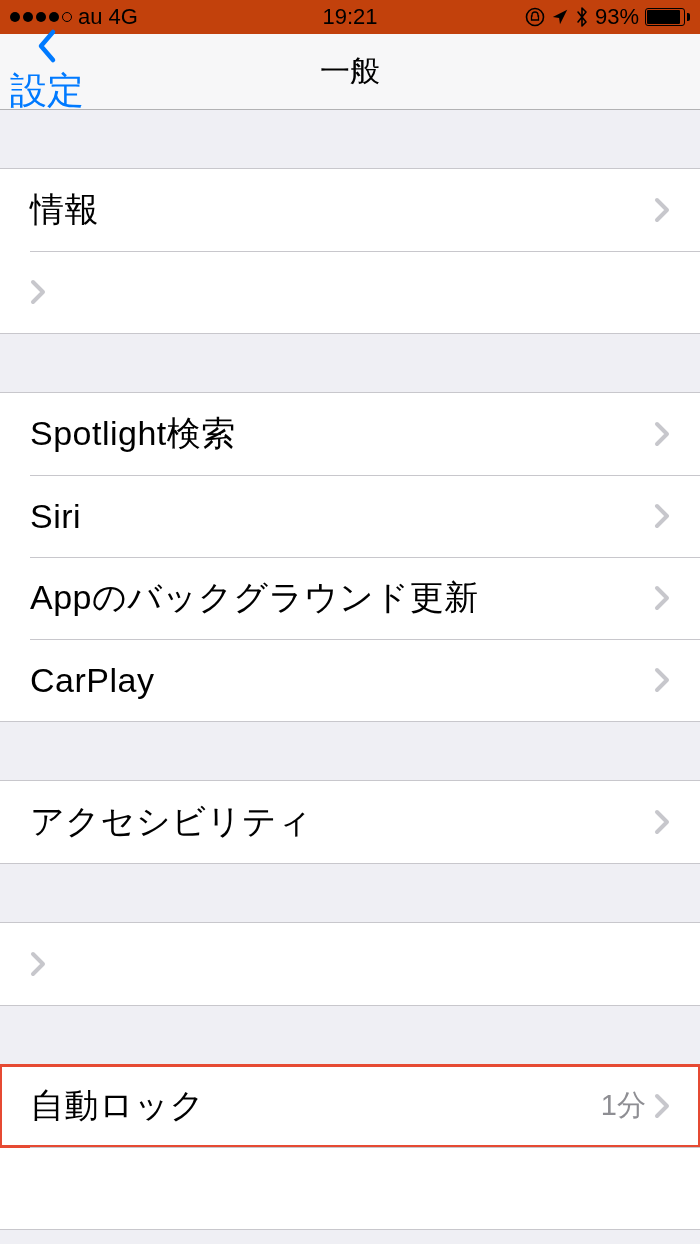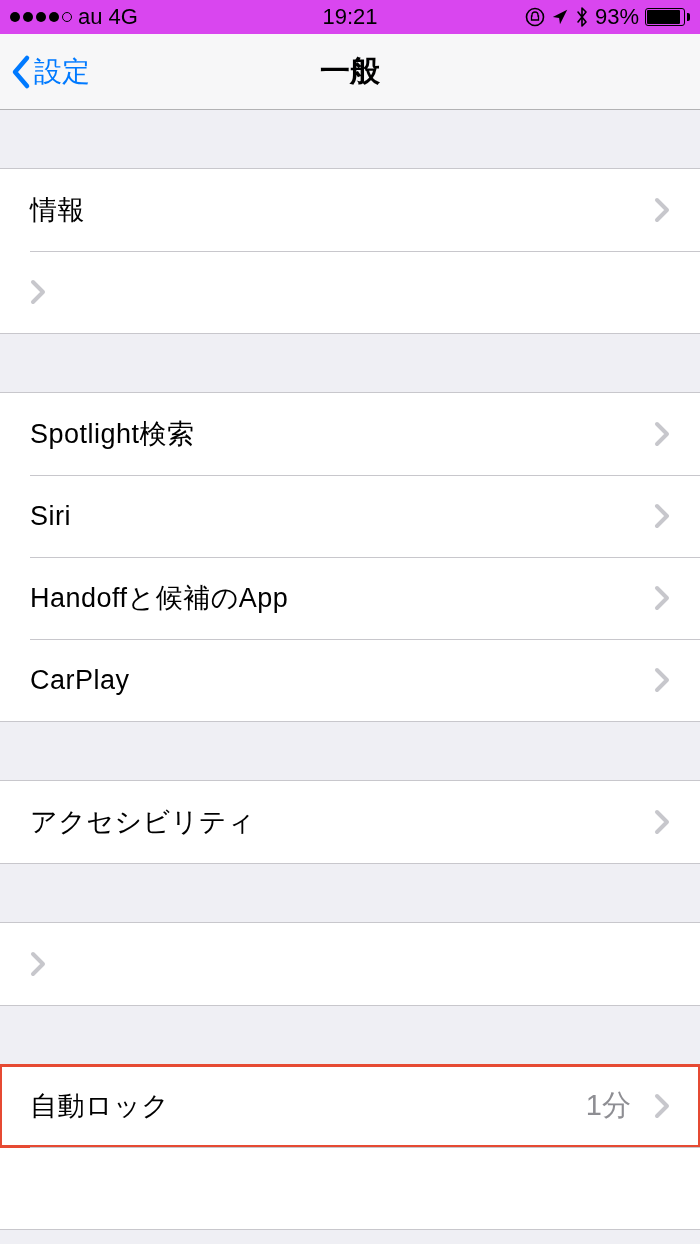--- a/index.html
+++ b/index.html
@@ -1,35 +1,35 @@
 <!DOCTYPE html>
 <html><head>
 <meta charset="utf-8">
 <style>
   * { margin: 0; padding: 0; box-sizing: border-box; }
   html, body { width: 700px; height: 1244px; font-family: -apple-system, "Helvetica Neue", Arial, sans-serif; background: #efeff4; color: #000; }
-  .status-bar { height: 34px; display: flex; align-items: center; justify-content: space-between; padding: 0 10px; font-size: 22px; background: #d946ef; }
+  .status-bar { height: 34px; display: flex; align-items: center; justify-content: space-between; padding: 0 10px; font-size: 22px; background: #c2410c; }
   .status-left, .status-right { display: flex; align-items: center; gap: 6px; }
   .status-center { position: absolute; left: 50%; transform: translateX(-50%); font-weight: 400; }
   .signal { display: flex; gap: 3px; align-items: center; }
   .dot { width: 10px; height: 10px; border-radius: 50%; background: #000; }
   .dot.empty { background: transparent; border: 1.5px solid #000; }
   .battery { display: inline-flex; align-items: center; }
   .battery-body { width: 40px; height: 18px; border: 1.8px solid #000; border-radius: 3px; position: relative; display: inline-block; }
   .battery-fill { position: absolute; left: 1px; top: 1px; bottom: 1px; background: #000; border-radius: 1px; }
   .battery-tip  { width: 3px; height: 8px; background: #000; margin-left: 2px; border-radius: 0 2px 2px 0; }
   .nav-bar { height: 76px; background: #f7f7f8; border-bottom: 1px solid #b2b2b4; display: flex; align-items: center; position: relative; }
-  .back-btn { display: flex; align-items: center; color: #007aff; font-size: 28px; padding-left: 10px; gap: 2px; }
-  .nav-title { position: absolute; left: 50%; transform: translateX(-50%); font-size: 30px; font-weight: 700; }
+  .back-btn { display: flex; align-items: center; color: #007aff; font-size: 37px; padding-left: 10px; gap: 2px; flex-direction: column; }
+  .nav-title { position: absolute; left: 50%; transform: translateX(-50%); font-size: 30px; font-weight: 400; }
   .section-gap { height: 58px; }
   .group { background: #fff; border-top: 1px solid #c8c7cc; border-bottom: 1px solid #c8c7cc; }
   .row { display: flex; align-items: center; height: 82px; padding: 0 30px 0 30px; position: relative; }
   .row + .row::before { content: ""; position: absolute; left: 30px; right: 0; top: 0; height: 1px; background: #c8c7cc; }
-  .row-label { font-size: 27px; flex: 1; letter-spacing: 0.5px; }
-  .row-value { font-size: 29px; color: #8e8e93; margin-right: 23px; }
+  .row-label { font-size: 34px; flex: 1; letter-spacing: 0.5px; }
+  .row-value { font-size: 29px; color: #8e8e93; margin-right: 8px; }
   .chev { color: #c7c7cc; }
   .highlight-box { outline: 3px solid #e64a33; outline-offset: -2px; justify-content: center; }
   svg { display: block; }
 </style>
 </head>
 <body>
 
 <div class="status-bar">
   <div class="status-left">
     <span class="signal">
@@ -113,21 +113,21 @@
       </div>
       <div class="row">
         <span class="row-label">Siri</span>
         <span class="chev">
           <svg width="16" height="28" viewBox="0 0 16 28">
             <polyline points="3,4 13,14 3,24" fill="none" stroke="#c7c7cc" stroke-width="4" stroke-linecap="round" stroke-linejoin="round"></polyline>
           </svg>
         </span>
       </div>
       <div class="row">
-        <span class="row-label">Handoffと候補のApp</span>
+        <span class="row-label">Appのバックグラウンド更新</span>
         <span class="chev">
           <svg width="16" height="28" viewBox="0 0 16 28">
             <polyline points="3,4 13,14 3,24" fill="none" stroke="#c7c7cc" stroke-width="4" stroke-linecap="round" stroke-linejoin="round"></polyline>
           </svg>
         </span>
       </div>
       <div class="row">
         <span class="row-label">CarPlay</span>
         <span class="chev">
           <svg width="16" height="28" viewBox="0 0 16 28">

